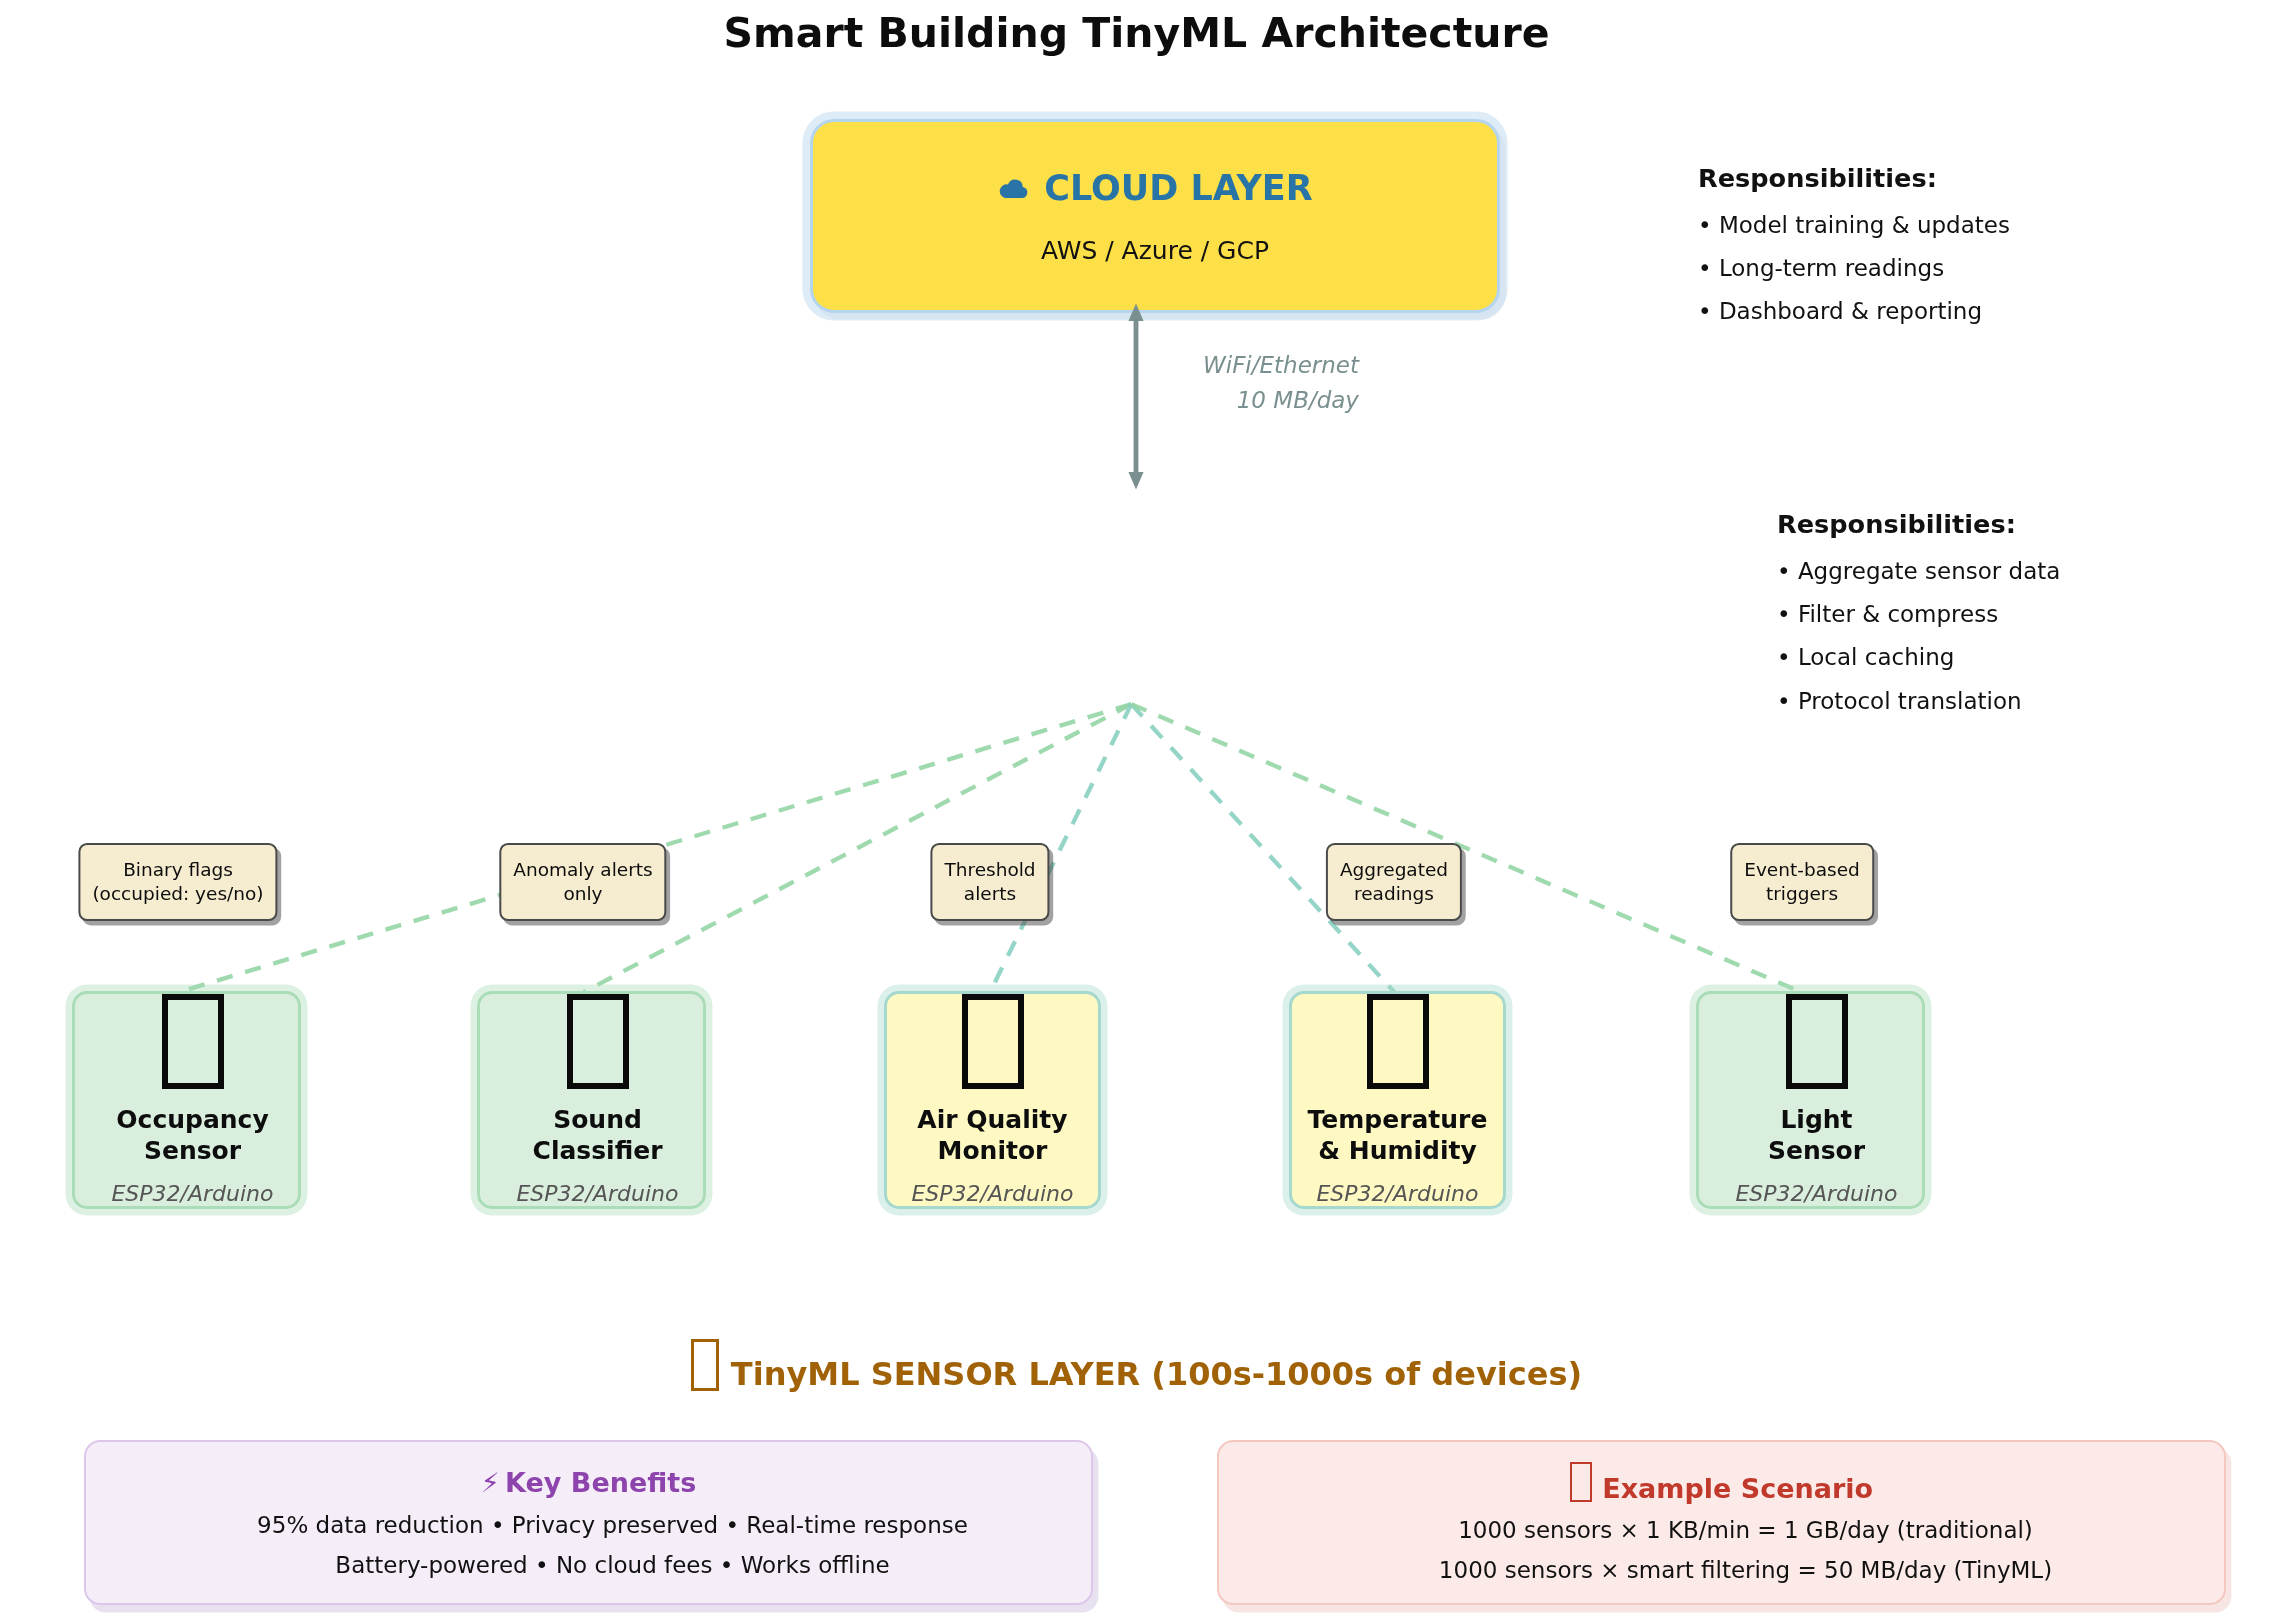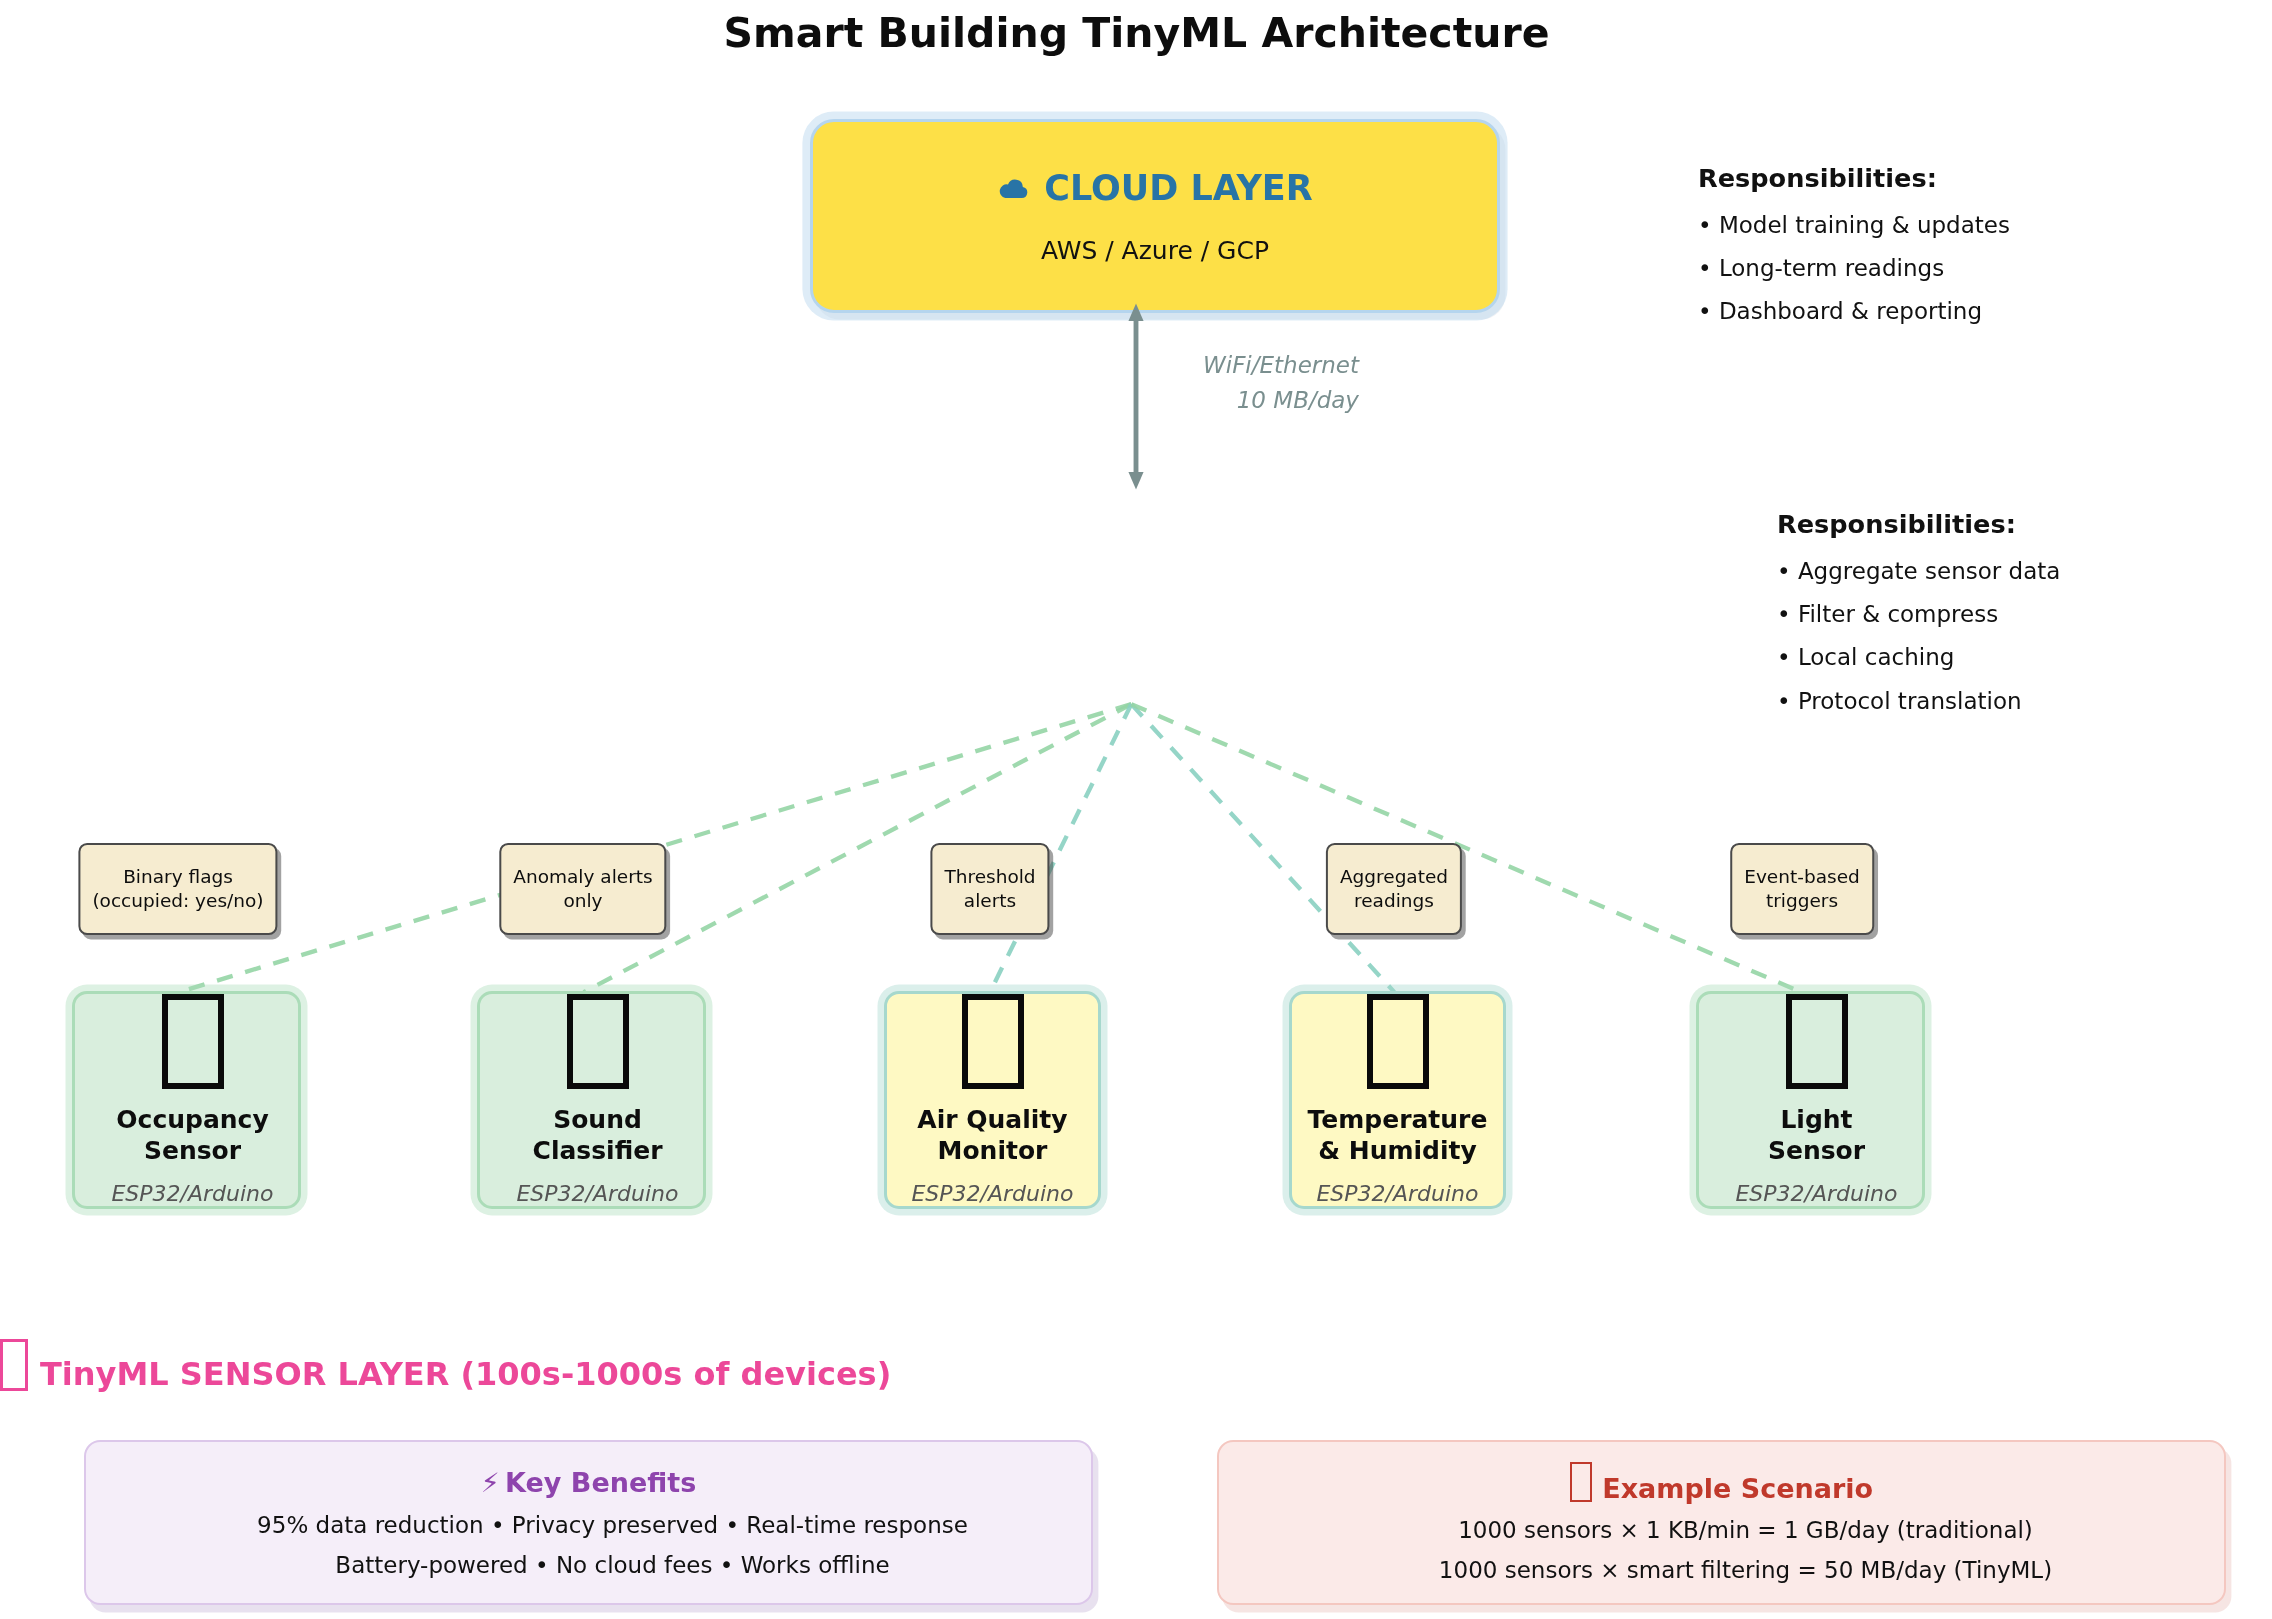--- a/index.html
+++ b/index.html
@@ -50,40 +50,40 @@
   .resp-item{font-size:23px; margin:0 0 17.4px 0;}
 
   
   .uplink-label{left:1203px; top:348px; font-size:23px; font-style:italic;
     color:#7a8f8f; line-height:1.5; text-align:right;}
 
   
   .tag{
     top:843px; transform:translateX(-50%);
     background:#f6ecd0; border:2.2px solid #4a4a4a; border-radius:8.7px;
-    padding:20px 12px; font-size:18.5px; line-height:1.3; text-align:center;
+    padding:13px 12px; font-size:18.5px; line-height:1.3; text-align:center;
     color:#0d0d0d; box-shadow:3.8px 4.4px 0 rgba(70,70,70,.5); white-space:nowrap;
   }
 
   
   .sensor{
     top:991px; width:211px; height:212px; border-radius:15px;
     display:flex; flex-direction:column; align-items:center; justify-content:center;
     gap:15px; text-align:center;
   }
   .sensor-green{background:#d9eedd; border:3.3px solid #abdcb8;
     box-shadow:0 0 0 6.5px rgba(171,220,184,.4);padding-left:12px;}
   .sensor-teal{background:#fef9c3; border:3.3px solid #a6d8cd;
     box-shadow:0 0 0 6.5px rgba(166,216,205,.4);}
   .sensor-name{font-size:25px; font-weight:bold; line-height:1.25; color:#0d0d0d;}
   .sensor-platform{font-size:22px; font-style:italic; color:#555;}
 
   .layer-title{
-    left:0; top:1339px; width:100%; 
-    font-size:32px; font-weight:bold; color:#ec4899;
+    left:0; top:1339px; width:100%; text-align:center;
+    font-size:32px; font-weight:bold; color:#a16207;
   }
 
   
   .info-box{
     top:1440px; width:1005px; height:161px; border-radius:16.3px;
     display:flex; flex-direction:column; align-items:center; justify-content:center;
     gap:14px; text-align:center;
   }
   .benefits-box{left:84px; background:#f5eef9; border:2.2px solid #dcc7ea;
     box-shadow:5.4px 7.6px 0 rgba(190,170,210,.35);}

